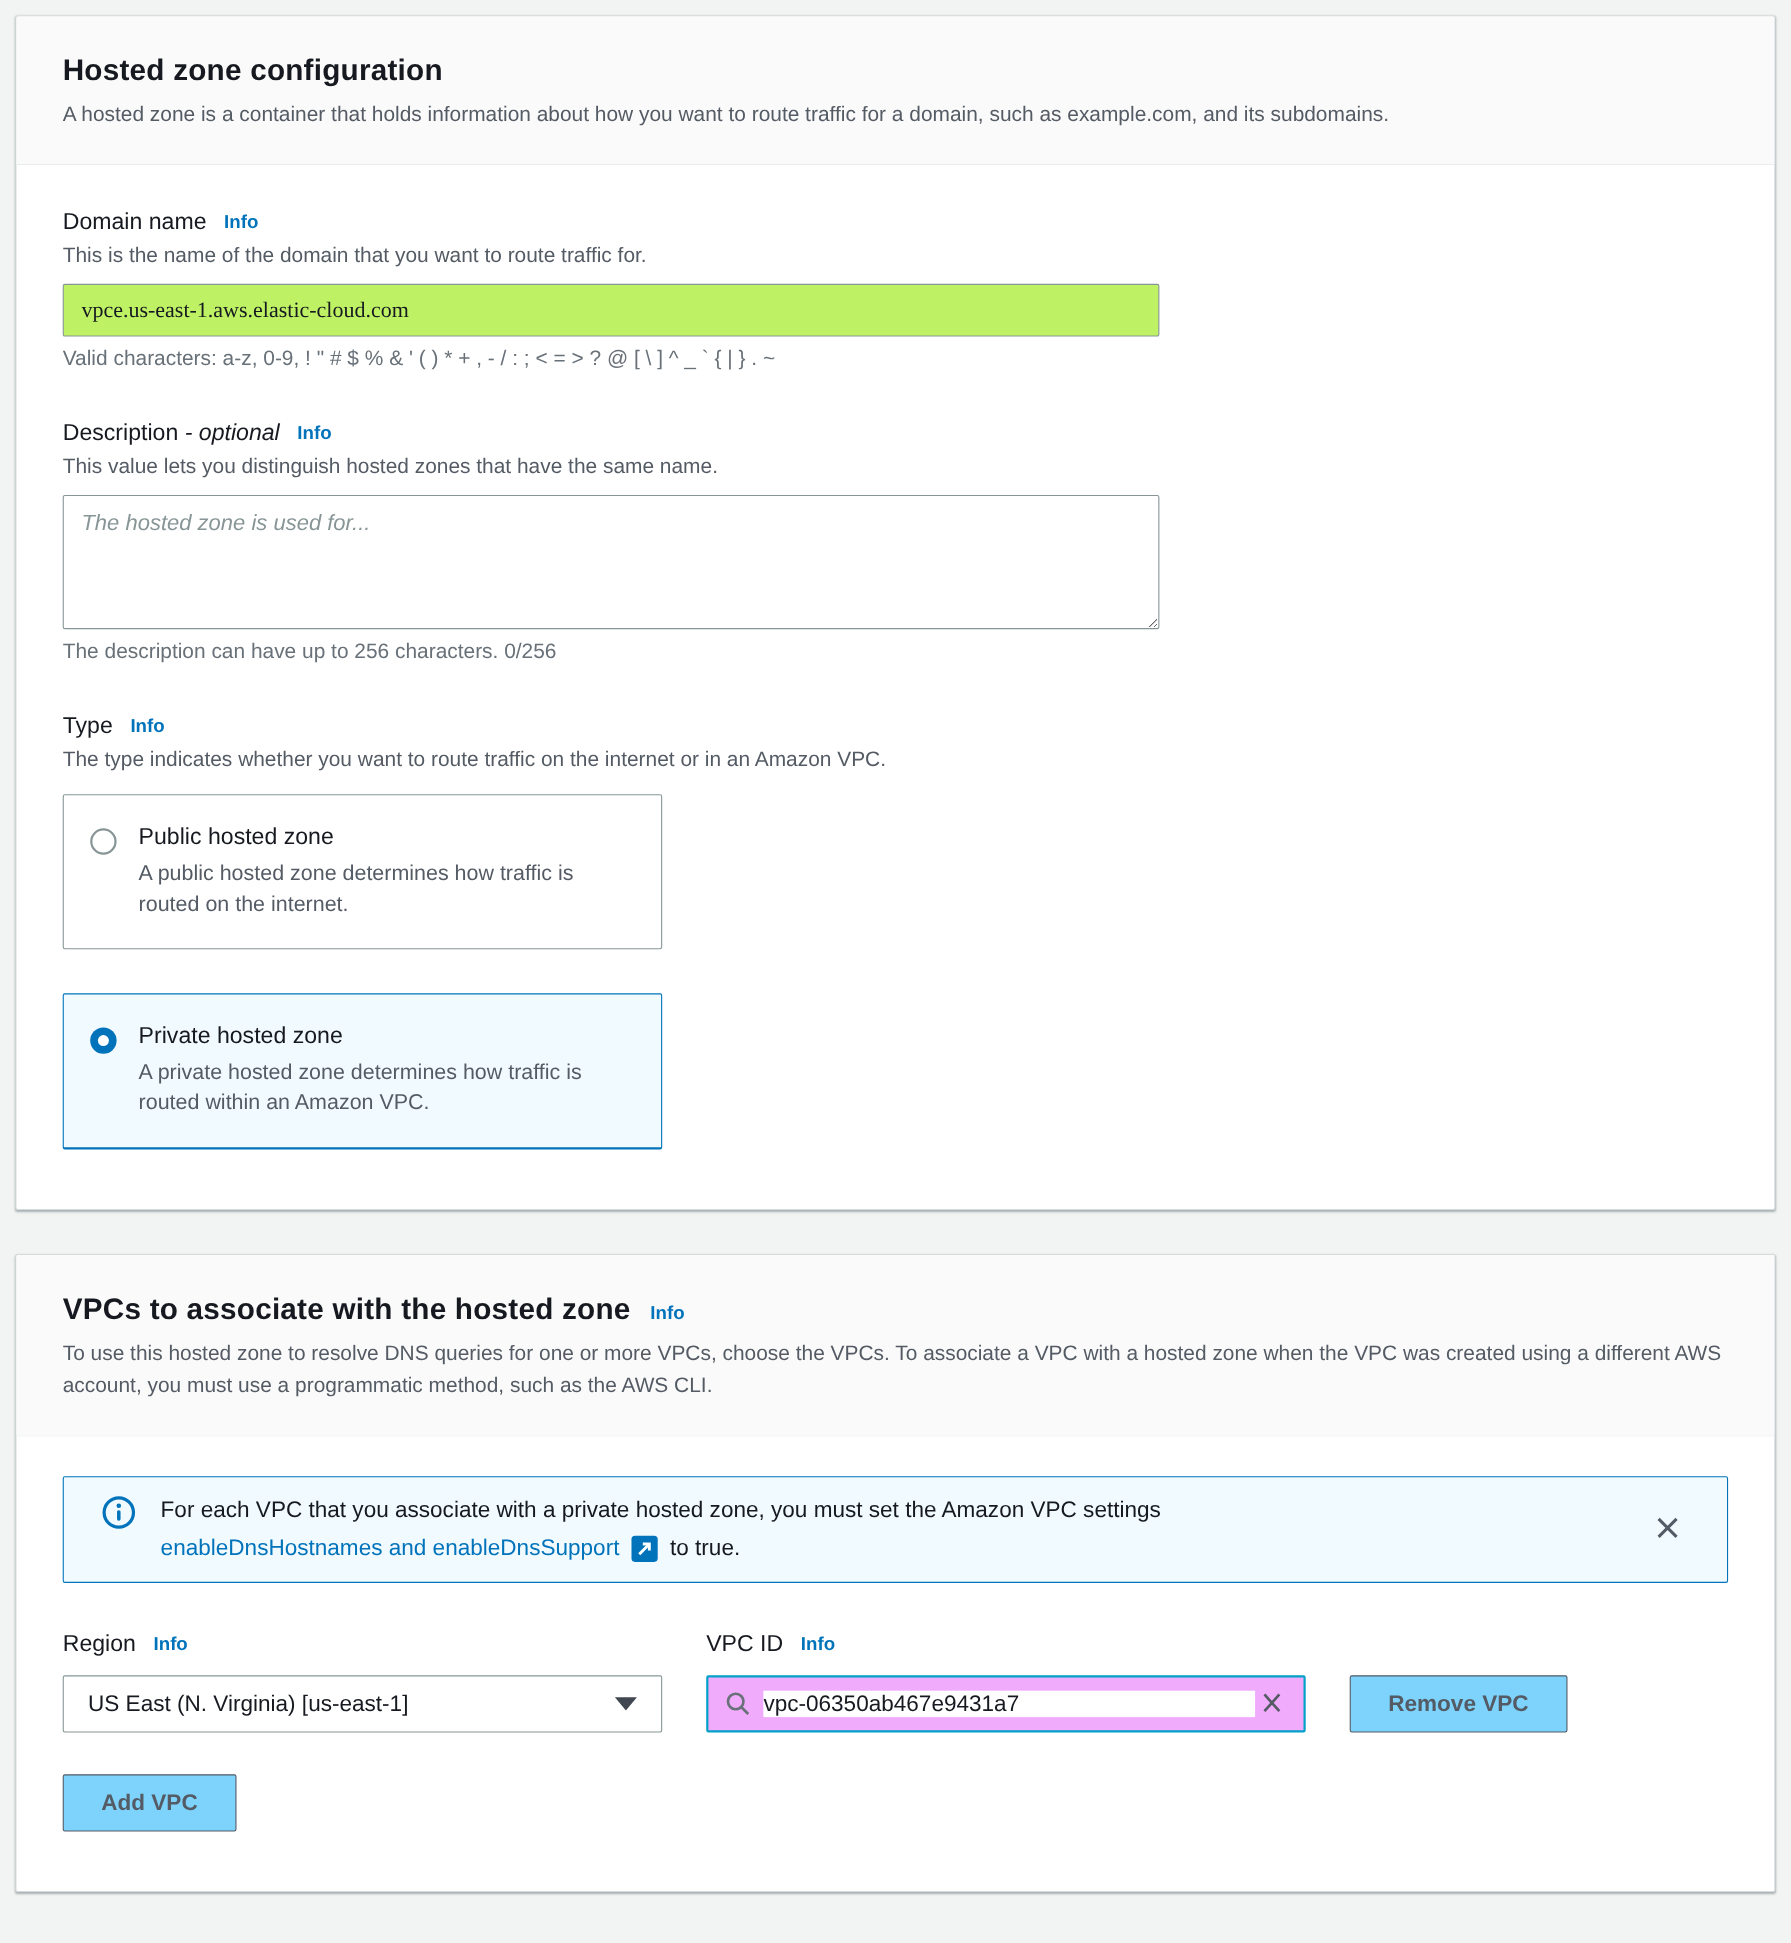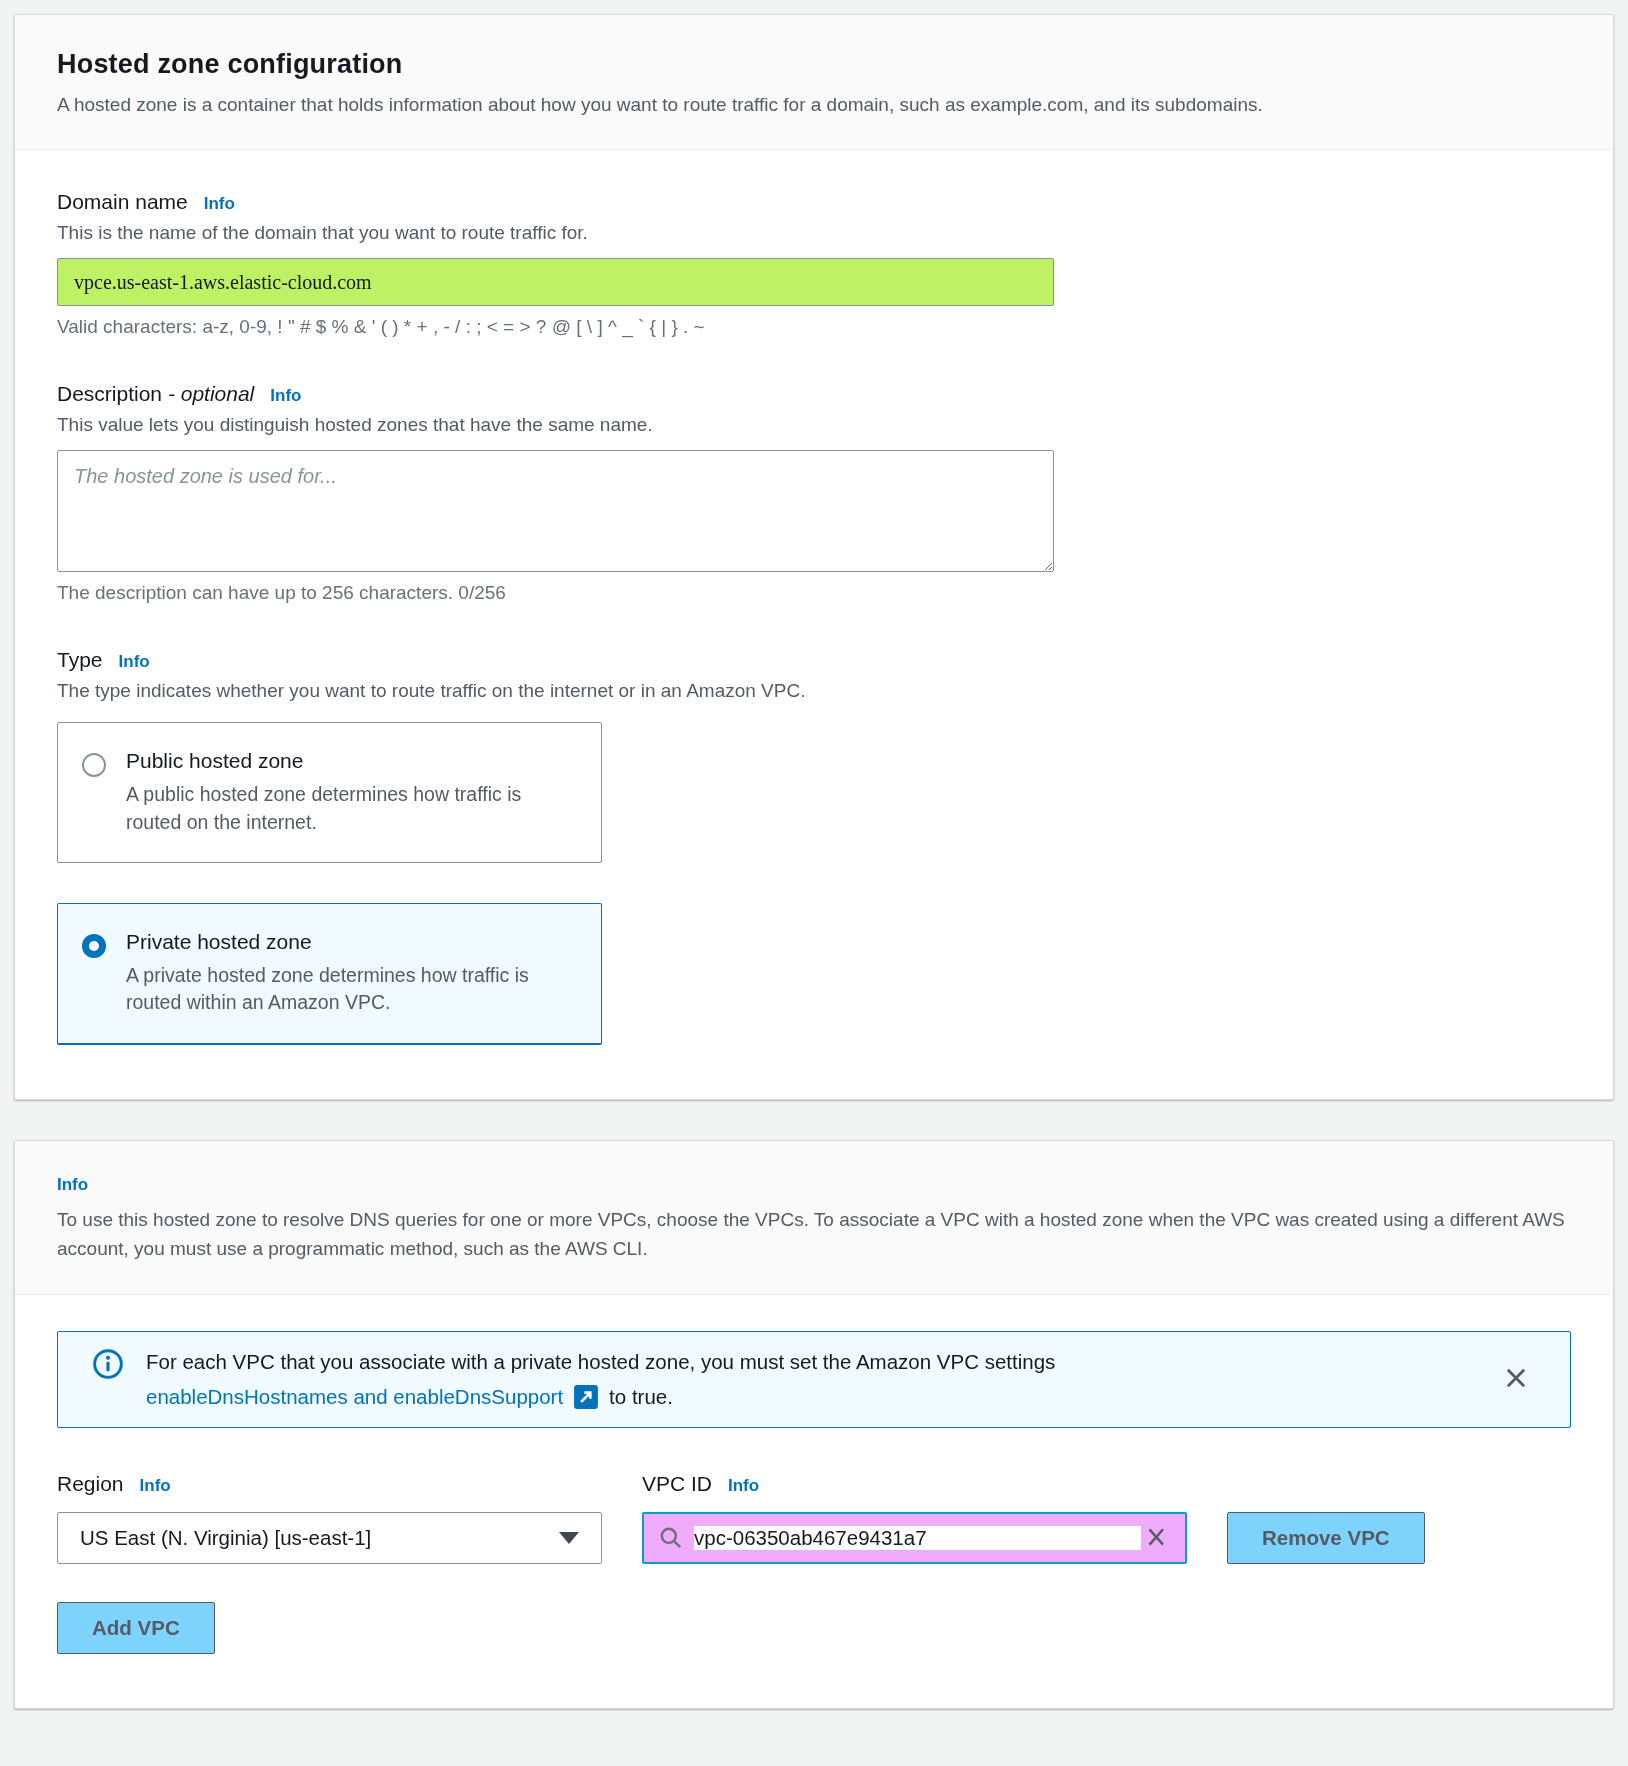--- a/index.html
+++ b/index.html
@@ -35,21 +35,21 @@
     margin-top: 10px;
     font-size: 19px;
     line-height: 1.55;
     color: #545b64;
     max-width: 1295px;
   }
   .card-body { padding: 40px 42px 54px 42px; }
 
   .field { margin-top: 44px; }
   .field:first-child { margin-top: 0; }
-  .label-row { display: flex; align-items: flex-end; gap: 16px; }
+  .label-row { display: flex; align-items: center; gap: 16px; }
   .field-label { font-size: 21px; color: #16191f; }
   .optional { font-style: italic; }
   .info-link {
     color: #0073bb;
     font-size: 17px;
     font-weight: 700;
     text-decoration: none;
     cursor: pointer;
   }
   .field-help { margin-top: 8px; font-size: 19px; color: #545b64; }
@@ -240,20 +240,21 @@
         </div>
       </div>
     </div>
 
   </div>
 </section>
 
 <section class="card">
   <div class="card-header">
     <div class="title-row">
+      <h2 class="card-title">VPCs to associate with the hosted zone</h2>
       <a class="info-link">Info</a>
     </div>
     <p class="card-desc" style="max-width:1520px;">To use this hosted zone to resolve DNS queries for one or more VPCs, choose the VPCs. To associate a VPC with a hosted zone when the VPC was created using a different AWS account, you must use a programmatic method, such as the AWS CLI.</p>
   </div>
   <div class="card-body" style="padding-top:0;">
 
     
     <div class="alert">
       <span class="alert-icon">
         <svg width="32" height="32" viewBox="0 0 24 24" fill="none">

